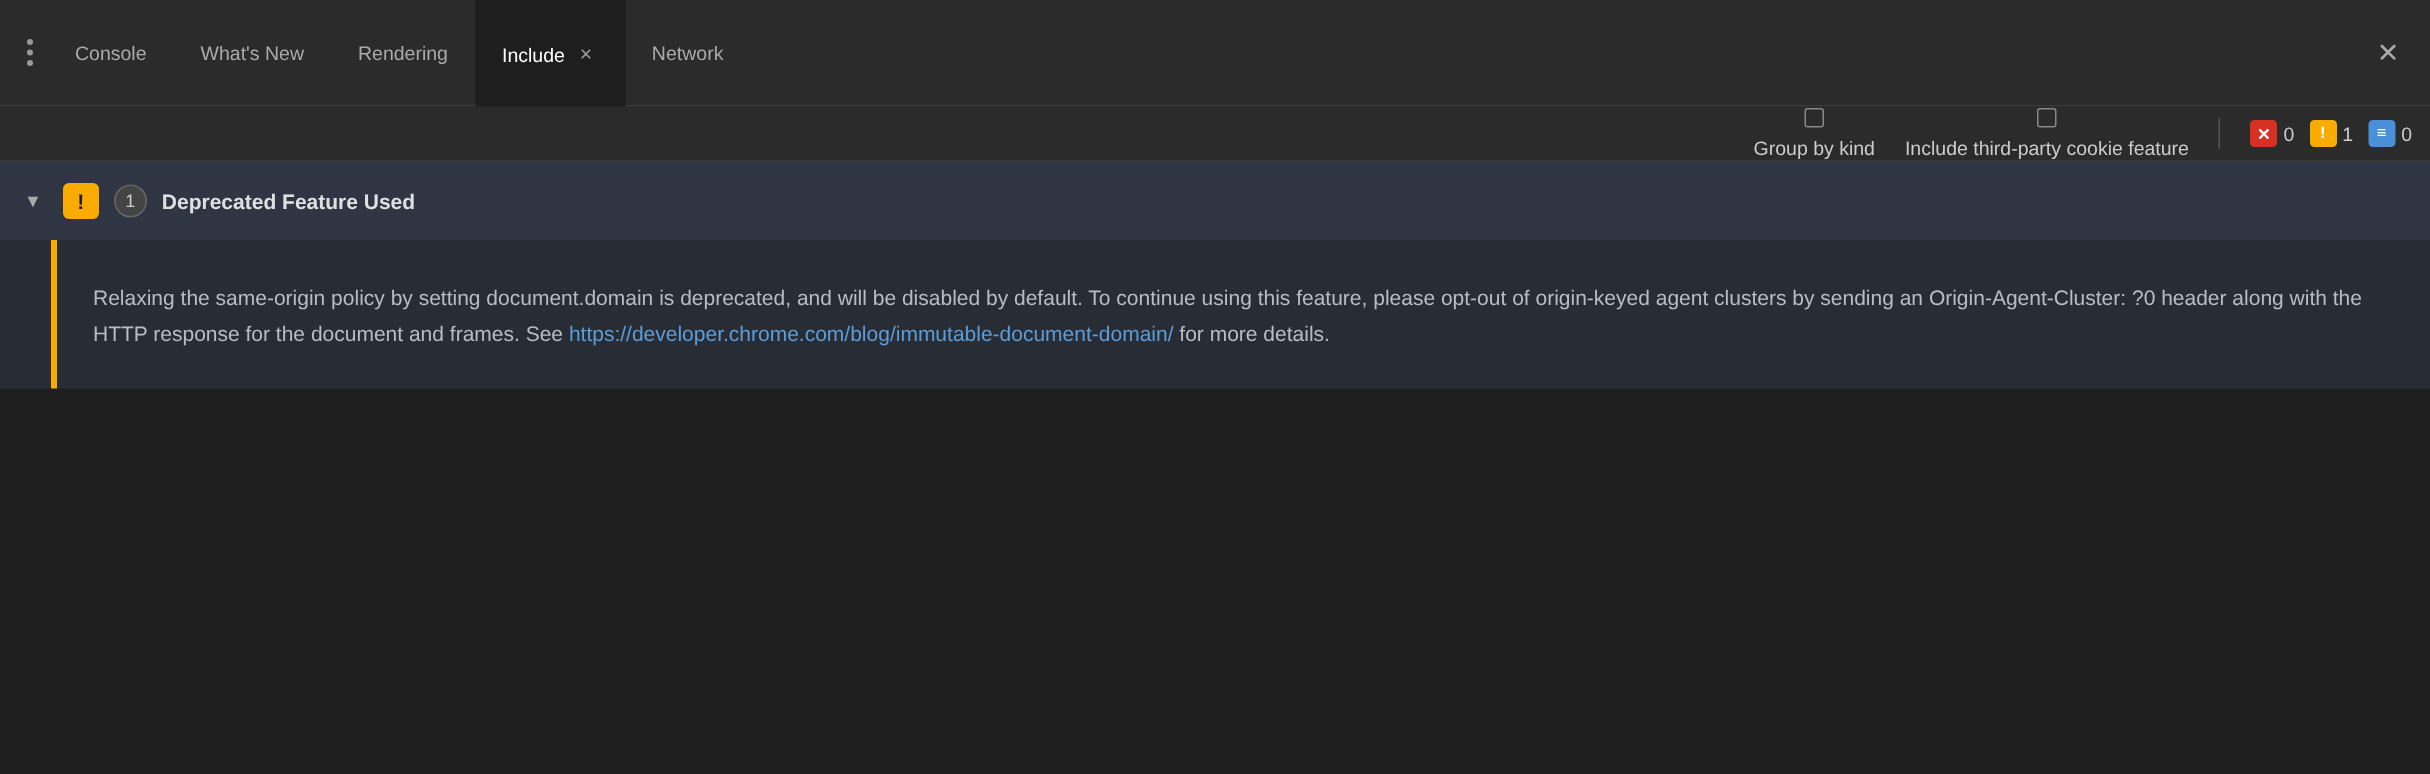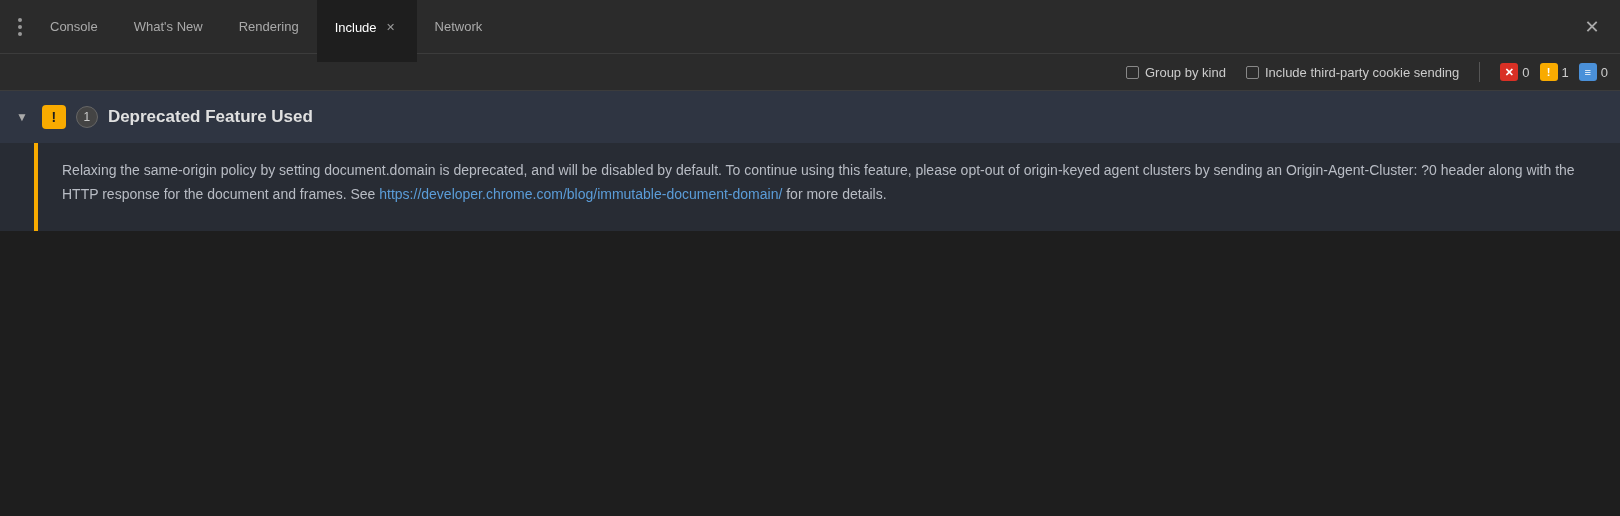--- a/index.html
+++ b/index.html
@@ -11,21 +11,21 @@
       width: 1620px;
       height: 516px;
       overflow: hidden;
     }
 
     
     .tab-bar {
       display: flex;
       align-items: center;
       background: #2b2b2b;
-      height: 54px;
+      height: 71px;
       border-bottom: 1px solid #3c3c3c;
       padding: 0 8px;
     }
     .tab-dots {
       display: flex;
       flex-direction: column;
       gap: 3px;
       padding: 0 10px;
       cursor: pointer;
     }
@@ -87,20 +87,21 @@
       justify-content: flex-end;
       gap: 20px;
     }
     .checkbox-label {
       display: flex;
       align-items: center;
       gap: 6px;
       color: #ccc;
       font-size: 13px;
       cursor: pointer;
+      flex-direction: column;
     }
     .checkbox-box {
       width: 13px;
       height: 13px;
       border: 1.5px solid #888;
       background: transparent;
       border-radius: 2px;
       flex-shrink: 0;
     }
     .toolbar-separator {
@@ -173,38 +174,38 @@
       background: #444;
       border: 1.5px solid #666;
       display: flex;
       align-items: center;
       justify-content: center;
       font-size: 12px;
       color: #ccc;
       flex-shrink: 0;
     }
     .issue-title {
-      font-size: 17px;
+      font-size: 14px;
       font-weight: 600;
       color: #e0e0e0;
     }
 
     
     .issue-body {
       display: flex;
       padding: 0;
     }
     .left-border {
       width: 4px;
       background: #f9ab00;
       flex-shrink: 0;
       margin-left: 34px;
     }
     .issue-content {
-      padding: 16px 24px 24px 24px;
+      padding: 27px 24px 24px 24px;
       font-size: 14px;
       line-height: 1.7;
       color: #b8bcc4;
     }
     .issue-content a {
       color: #5b9dd9;
       text-decoration: none;
     }
 
     .toolbar-checkboxes {
@@ -245,21 +246,21 @@
 </div>
 
 <div class="toolbar">
   <div class="toolbar-checkboxes">
     <label class="checkbox-label">
       <div class="checkbox-box"></div>
       <span>Group by kind</span>
     </label>
     <label class="checkbox-label">
       <div class="checkbox-box"></div>
-      <span>Include third-party cookie sending</span>
+      <span>Include third-party cookie feature</span>
     </label>
   </div>
 
   <div class="toolbar-separator"></div>
 
   <div class="badge-group">
     <div class="badge-item">
       <div class="badge-icon error">
         <span>✕</span>
       </div>

